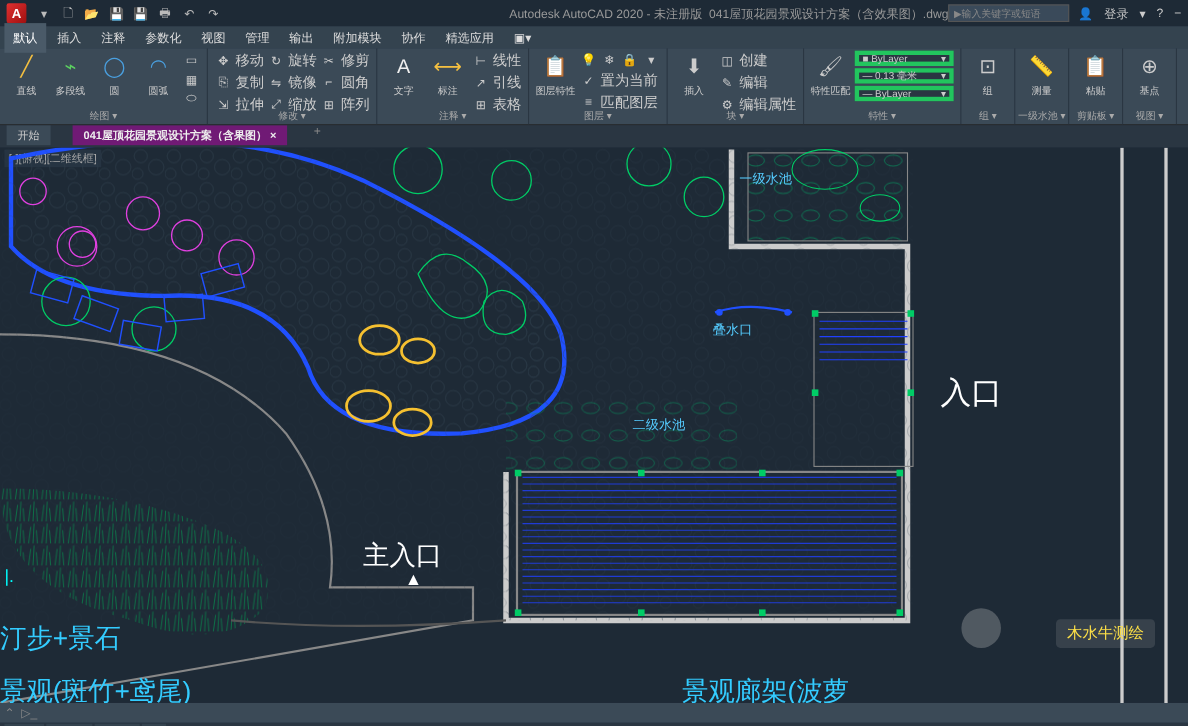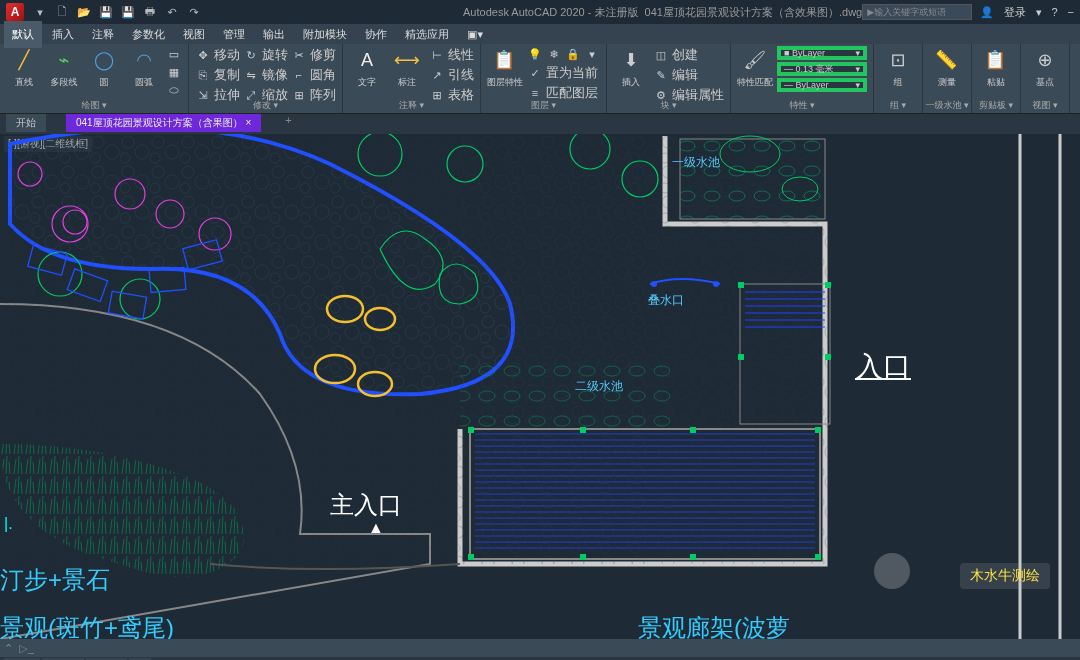--- a/index.html
+++ b/index.html
@@ -25,21 +25,21 @@
   .big-btn { width:36px; display:flex; flex-direction:column; align-items:center; gap:2px; font-size:9px; color:#ccc; }
   .big-btn .ico { width:28px; height:28px; display:flex;align-items:center;justify-content:center; font-size:18px; }
   .sm { width:16px;height:16px;display:inline-flex;align-items:center;justify-content:center;font-size:11px;color:#ccc; }
   .col { display:flex; flex-direction:column; gap:2px; }
   .row { display:flex; gap:3px; align-items:center; }
   .txt { font-size:13px; color:#ccc; }
   .dd { width:90px; height:14px; background:#2a3642; border:4px solid #22c55e; font-size:9px; color:#ccc; padding:0 3px; display:flex; align-items:center; justify-content:space-between; }
   
   .doctabs { height:20px; background:#2a3642; display:flex; align-items:flex-start; padding:0 6px; gap:20px; }
   .doctabs .tab { padding:2px 10px; background:#3b4a57; font-size:10px; color:#ccc; }
-  .doctabs .tab.active { background:#6d28d9; color:#eee; }
+  .doctabs .tab.active { background:#701a75; color:#eee;font-weight:bold; }
   .doctabs .plus { color:#888; margin-left:4px; }
   
   .workspace { position:relative; height: 505px; background:#1e2a36; overflow:hidden; }
   .viewlabel { position:absolute; top:2px; left:4px; background:rgba(40,55,70,0.8); color:#aaa; font-size:10px; padding:1px 4px; }
   
   
   .cad { position:absolute; inset:0; }
   .annotation { position:absolute; color:#fff; font-size:24px; font-weight:500; }
   .annotation.cyan { color:#3cf; }
   .annotation.tiny { font-size:12px; color:#5cf; }
@@ -433,24 +433,24 @@
       <circle cx="716" cy="150" r="3" fill="#2050ff"></circle>
 
     <text x="4" y="395" fill="#0ff" font-size="16">|.</text>
   </svg>
 
   <div class="annotation tiny" style="top:20px; left:672px;">一级水池</div>
   <div class="annotation tiny" style="top:244px; left:575px;">二级水池</div>
   <div class="annotation tiny" style="top:158px; left:648px;">叠水口</div>
   <div class="annotation" style="top:355px; left:330px;">主入口</div>
   <div class="annotation" style="top:385px; left:368px; font-size:16px;">▲</div>
-  <div class="annotation" style="top:214px; left:855px; font-size:28px;text-decoration:underline;">入口</div>
+  <div class="annotation" style="top:204px; left:855px; font-size:28px;">入口</div>
   <div class="annotation cyan" style="top:478px; left:0px;">景观(斑竹+鸢尾)</div>
   <div class="annotation cyan" style="top:430px; left:0px;">汀步+景石</div>
-  <div class="annotation cyan" style="top:478px; left:620px;margin-left:18px;">景观廊架(波萝</div>
+  <div class="annotation cyan" style="top:478px; left:620px;">景观廊架(波萝</div>
 
   <div class="wechat-ico"></div>
   <div class="watermark">木水牛测绘</div>
 </div>
 
 <div class="cmdline">
   <span class="chev">⌃</span>
   <span class="chev">▷_</span>
 </div>
 

